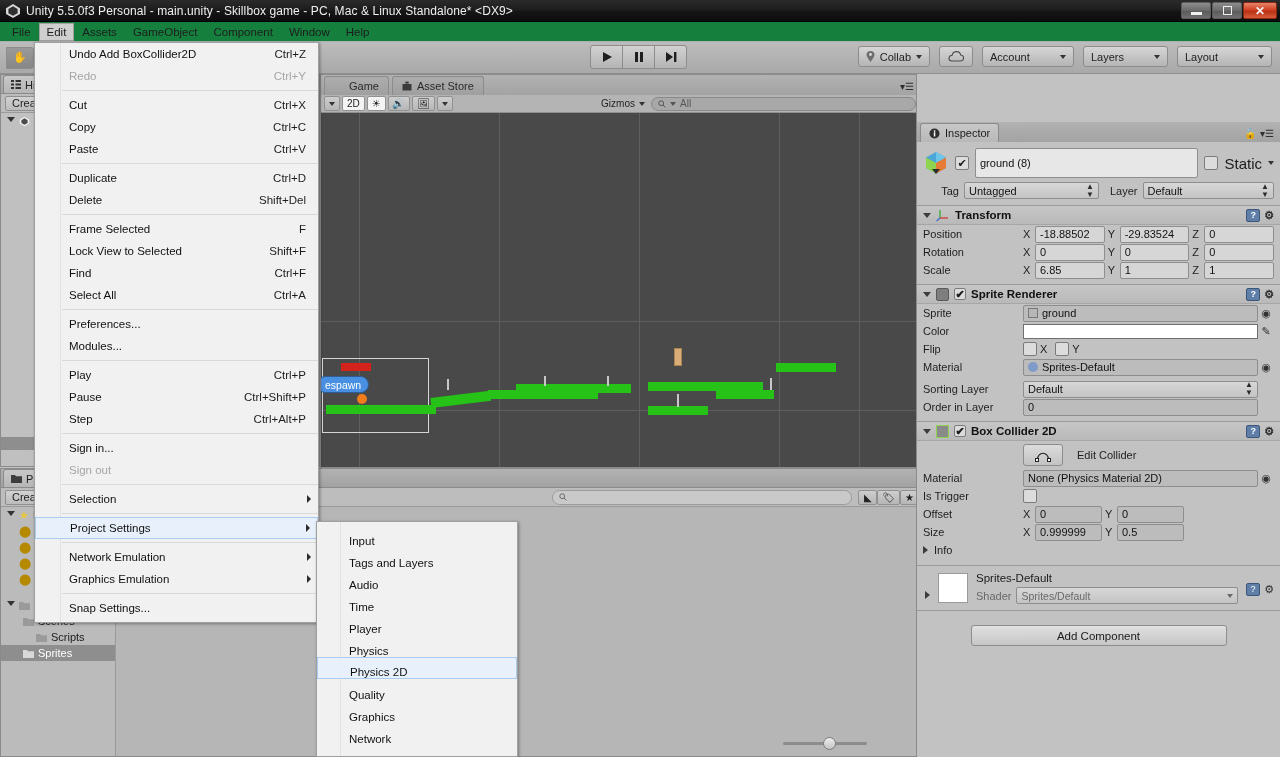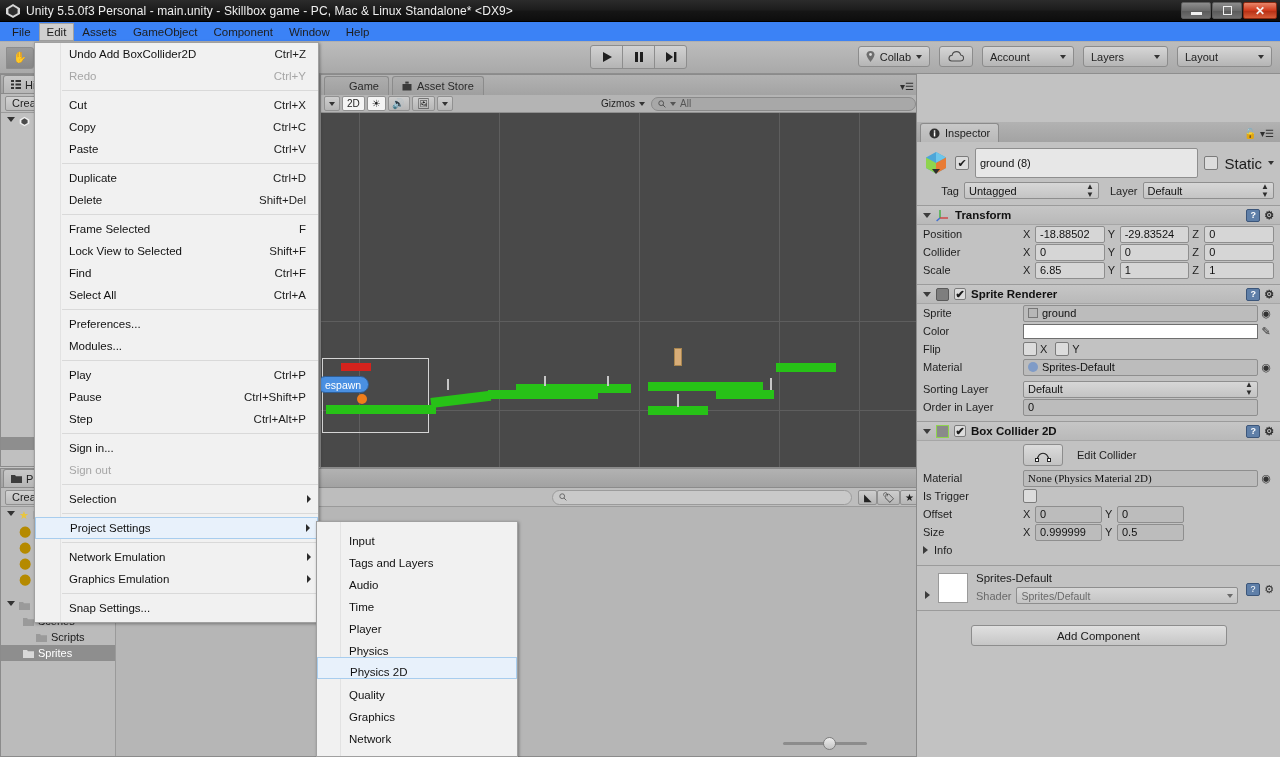--- a/index.html
+++ b/index.html
@@ -36,21 +36,21 @@
   .win-btn.close {
     background: linear-gradient(to bottom,#e8866a,#cf3a1c 50%,#b52d12 51%,#d85c38);
     border-color:#8b2a12; width:34px;
   }
   .win-btn .minglyph { display:block; width:11px; height:3px; background:#f0f0f0; margin-top:6px;}
   .win-btn .maxglyph { display:block; width:9px; height:9px; border:1.5px solid #f0f0f0; position:relative;}
 
   
   .menubar {
     position:absolute; left:0; top:22px; width:1280px; height:20px;
-    background:#3b82f6;
+    background:#15803d;
     display:flex; align-items:center; padding-left:4px;
     border-bottom:1px solid #b0b0b0;
     font-size:11.5px; color:#1d1d1d;
   }
   .menubar .mi { padding:2px 8px; line-height:14px; cursor:default; }
   .menubar .mi.open { background:#cfcfcf; border:1px solid #a0a0a0; padding:1px 7px; }
 
   
   .toolbar {
     position:absolute; left:0; top:42px; width:1280px; height:32px;
@@ -571,21 +571,21 @@
             <div class="tf" style="flex:1;">
               <span>-29.83524</span>
             </div>
           <span class="k">Z</span>
             <div class="tf" style="flex:1;">
               <span>0</span>
             </div>
         </div>
       </div>
       <div class="prow">
-        <span class="plabel">Collider</span>
+        <span class="plabel">Rotation</span>
         <div class="axis">
           <span class="k">X</span>
             <div class="tf" style="flex:1;">
               <span>0</span>
             </div>
           <span class="k">Y</span>
             <div class="tf" style="flex:1;">
               <span>0</span>
             </div>
           <span class="k">Z</span>
@@ -683,21 +683,21 @@
           <svg width="18" height="14" viewBox="0 0 18 14">
             <path d="M3 12 C 5 3, 13 3, 15 12" fill="none" stroke="#222" stroke-width="1.2"></path>
             <rect x="1.5" y="10.5" width="3" height="3" fill="#fff" stroke="#222" stroke-width="1"></rect>
             <rect x="13.5" y="10.5" width="3" height="3" fill="#fff" stroke="#222" stroke-width="1"></rect>
           </svg>
         </div>
         <span style="margin-left:14px;font-size:11px;">Edit Collider</span>
       </div>
       <div class="prow">
         <span class="plabel">Material</span>
-        <div class="tf ro" style="flex:1;font-family:Liberation Serif, serif;">
+        <div class="tf ro" style="flex:1;">
           <span>None (Physics Material 2D)</span>
         </div>
         <span style="width:16px;text-align:center;color:#333;">◉</span>
       </div>
       <div class="prow">
         <span class="plabel">Is Trigger</span>
         <span class="cb"></span>
       </div>
       <div class="prow">
         <span class="plabel">Offset</span>

